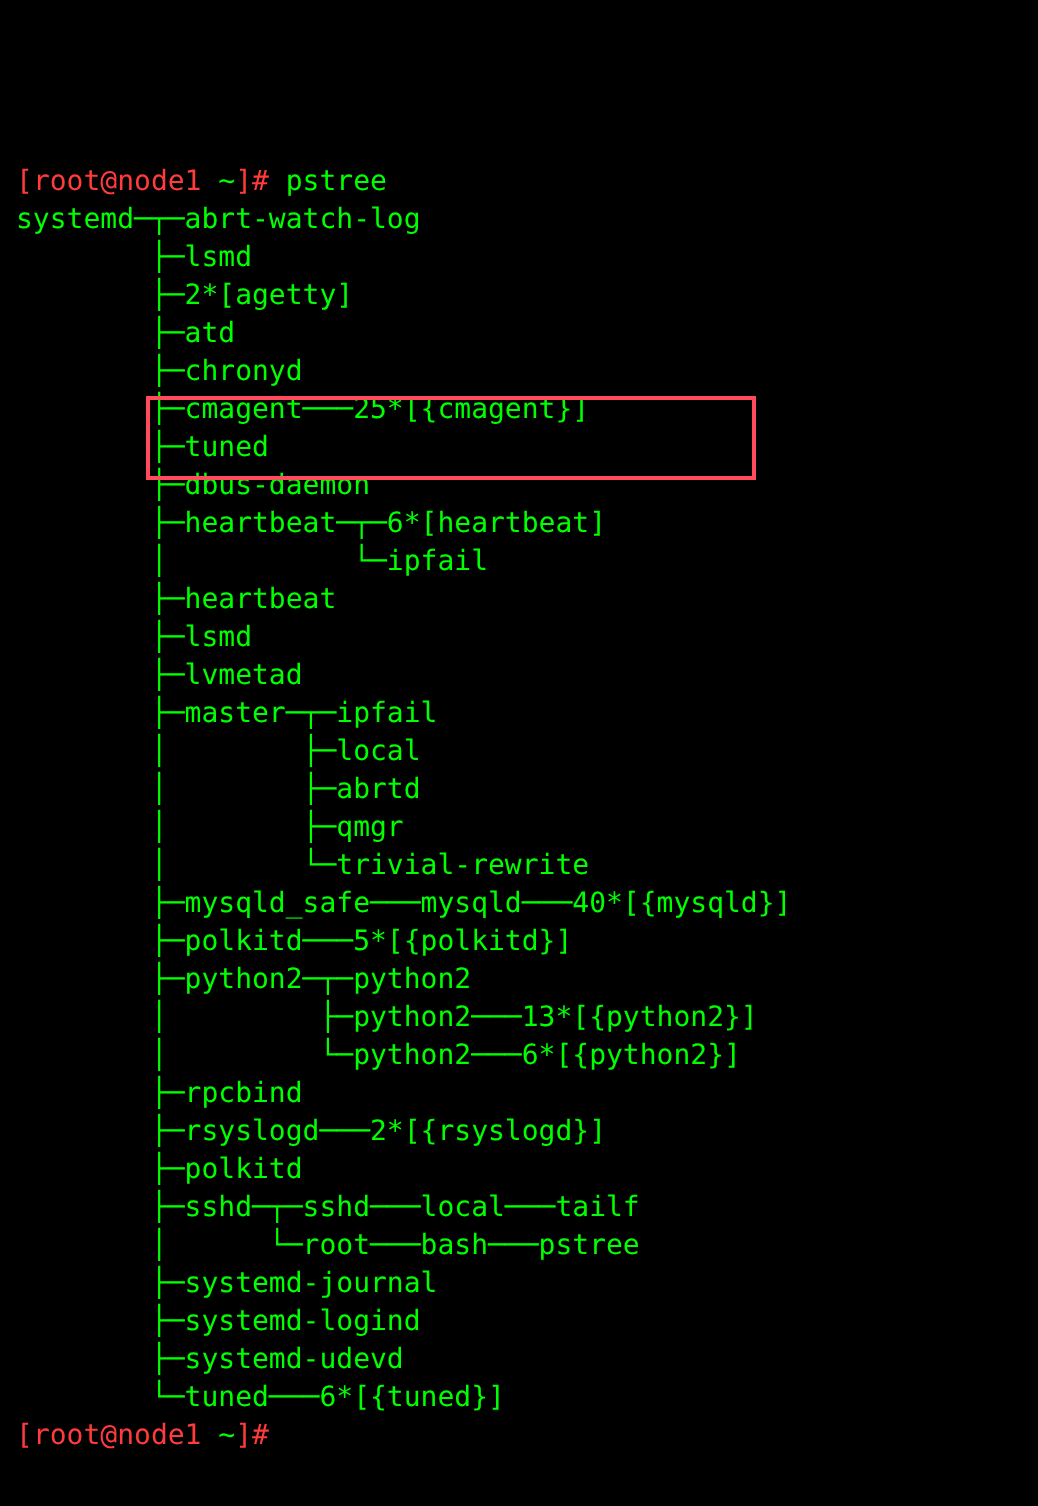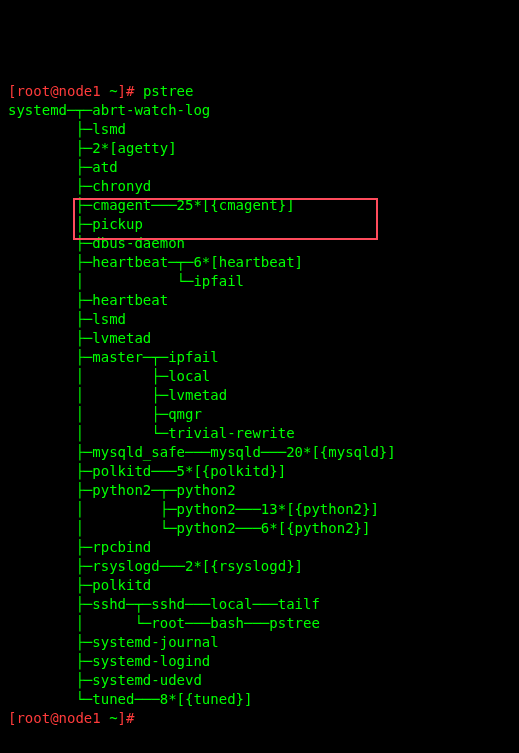--- a/index.html
+++ b/index.html
@@ -29,44 +29,44 @@
 
 
 
 <div><span class="red">[</span><span class="red">root@node1</span><span class="green"> ~</span><span class="red">]#</span><span class="green"> pstree</span>
 <span class="green">systemd─┬─abrt-watch-log</span>
 <span class="green">        ├─lsmd</span>
 <span class="green">        ├─2*[agetty]</span>
 <span class="green">        ├─atd</span>
 <span class="green">        ├─chronyd</span>
 <span class="green">        ├─cmagent───25*[{cmagent}]</span>
-<span class="green">        ├─pickup</span>
+<span class="green">        ├─tuned</span>
 <span class="green">        ├─dbus-daemon</span>
 <span class="green">        ├─heartbeat─┬─6*[heartbeat]</span>
 <span class="green">        │           └─ipfail</span>
 <span class="green">        ├─heartbeat</span>
 <span class="green">        ├─lsmd</span>
 <span class="green">        ├─lvmetad</span>
 <span class="green">        ├─master─┬─ipfail</span>
 <span class="green">        │        ├─local</span>
-<span class="green">        │        ├─lvmetad</span>
+<span class="green">        │        ├─abrtd</span>
 <span class="green">        │        ├─qmgr</span>
 <span class="green">        │        └─trivial-rewrite</span>
-<span class="green">        ├─mysqld_safe───mysqld───20*[{mysqld}]</span>
+<span class="green">        ├─mysqld_safe───mysqld───40*[{mysqld}]</span>
 <span class="green">        ├─polkitd───5*[{polkitd}]</span>
 <span class="green">        ├─python2─┬─python2</span>
 <span class="green">        │         ├─python2───13*[{python2}]</span>
 <span class="green">        │         └─python2───6*[{python2}]</span>
 <span class="green">        ├─rpcbind</span>
 <span class="green">        ├─rsyslogd───2*[{rsyslogd}]</span>
 <span class="green">        ├─polkitd</span>
 <span class="green">        ├─sshd─┬─sshd───local───tailf</span>
 <span class="green">        │      └─root───bash───pstree</span>
 <span class="green">        ├─systemd-journal</span>
 <span class="green">        ├─systemd-logind</span>
 <span class="green">        ├─systemd-udevd</span>
-<span class="green">        └─tuned───8*[{tuned}]</span>
+<span class="green">        └─tuned───6*[{tuned}]</span>
 <span class="red">[</span><span class="red">root@node1</span><span class="green"> ~</span><span class="red">]#</span><span class="green"> </span></div>
 
 <div class="highlight-box" id="hbox" style="left: 73px; top: 198px; width: 305px; height: 42px;"></div>
 
 
 
 
 </body></html>

